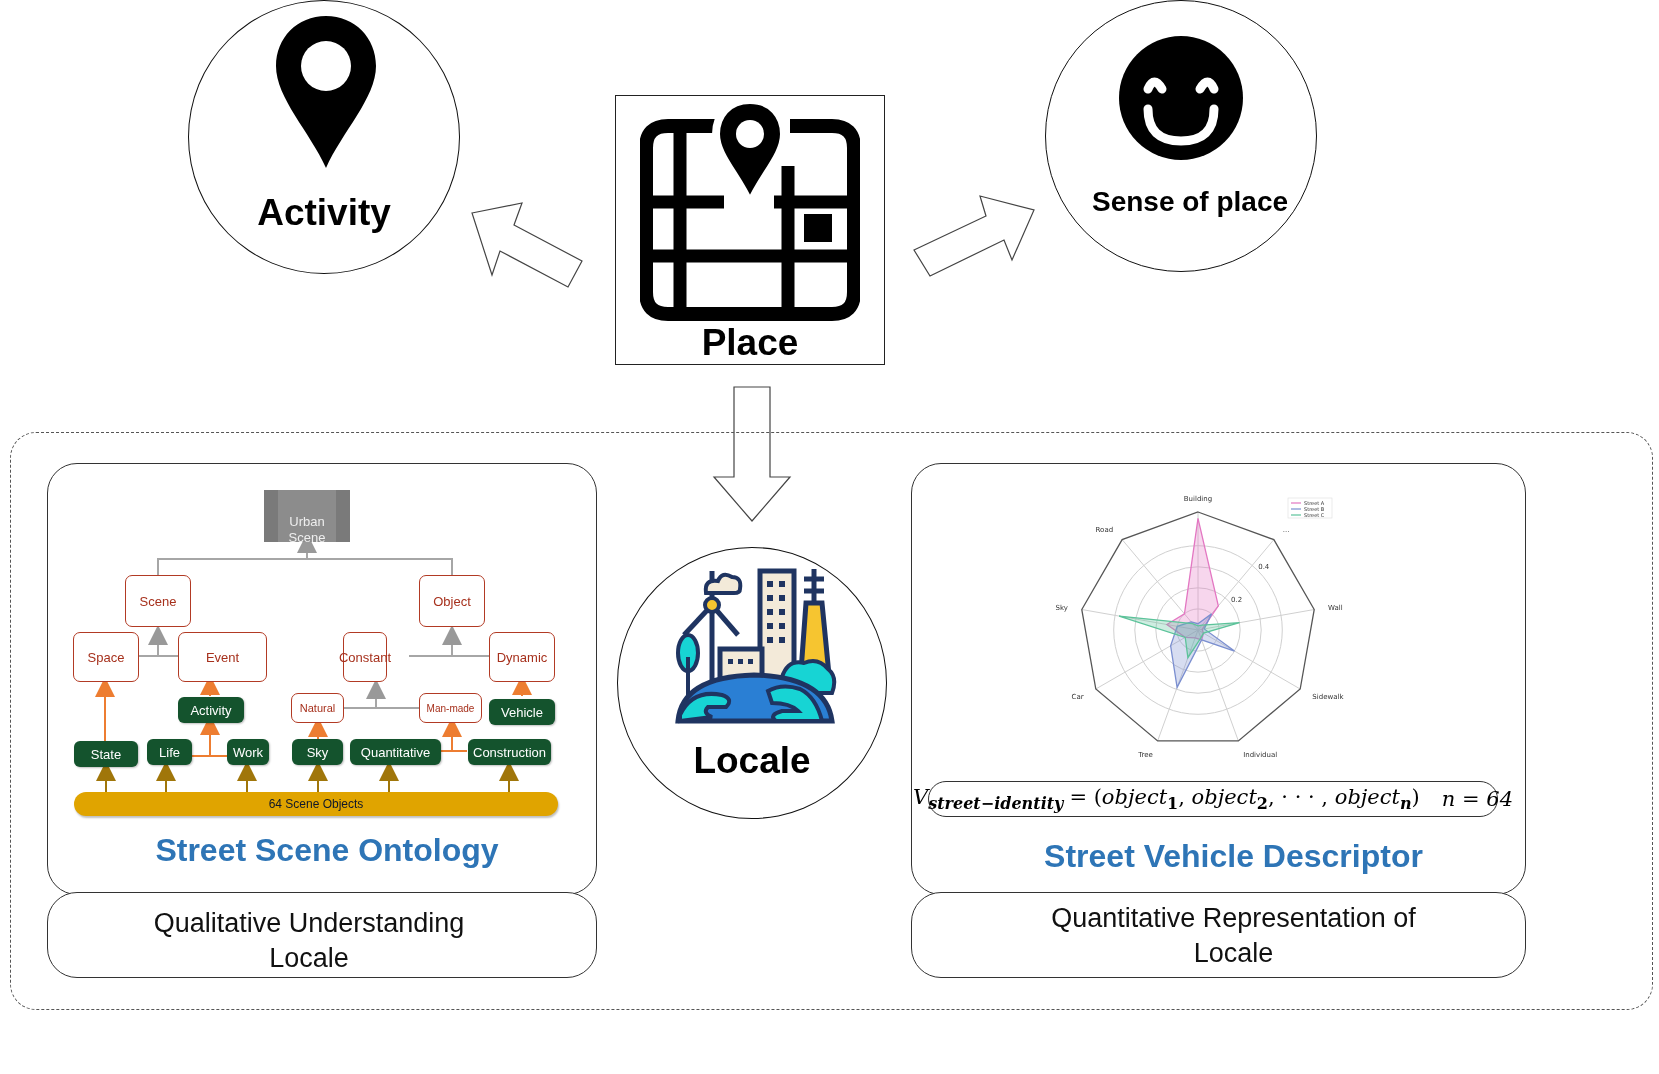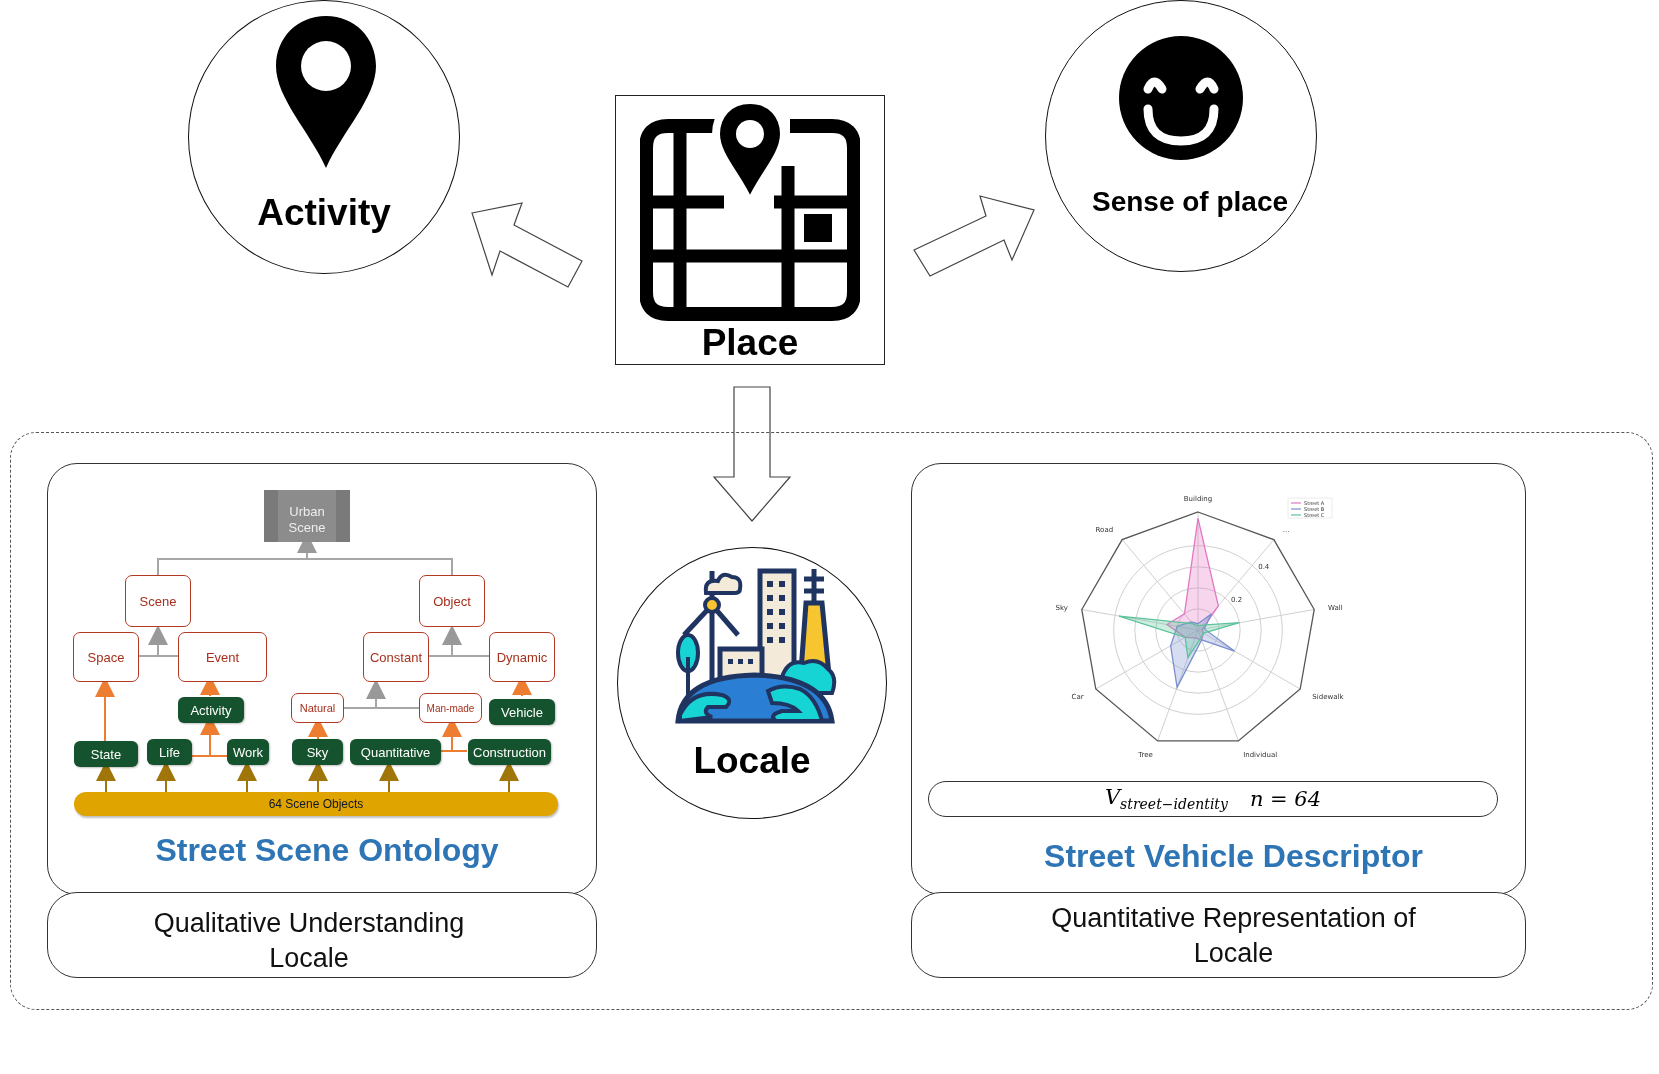--- a/index.html
+++ b/index.html
@@ -6,21 +6,21 @@
   body{width:1659px;height:1074px;position:relative;overflow:hidden;font-family:"Liberation Sans",sans-serif;color:#000;}
   .abs{position:absolute;}
   .circle{position:absolute;border:1.6px solid #111;border-radius:50%;background:#fff;box-sizing:border-box;}
   .big-label{position:absolute;font-weight:bold;text-align:center;white-space:nowrap;}
   .panel{position:absolute;border:1.3px solid #333;border-radius:30px;background:#fff;box-sizing:border-box;}
   .caption{position:absolute;text-align:center;font-size:27px;line-height:35px;color:#111;}
   .blue-title{position:absolute;text-align:center;font-weight:bold;color:#2e75b6;font-size:32px;white-space:nowrap;}
   .onto-box{position:absolute;border:1.4px solid #b23a24;border-radius:7px;background:#fff;box-sizing:border-box;color:#a6301c;font-size:13px;display:flex;align-items:center;justify-content:center;}
   .onto-fill{position:absolute;background:#14532d;border-radius:6px;color:#fff;font-size:13px;display:flex;align-items:center;justify-content:center;box-sizing:border-box;box-shadow:1px 1px 2px rgba(0,0,0,0.25);}
   .formula{position:absolute;border:1.3px solid #333;border-radius:18px;background:#fff;box-sizing:border-box;font-family:"DejaVu Serif",serif;font-style:italic;font-size:21px;display:flex;align-items:center;justify-content:center;white-space:nowrap;}
-  .formula sub{font-size:14px;}
+  .formula sub{font-size:16px;font-weight:bold;}
   svg text{font-family:"DejaVu Sans",sans-serif;}
 </style>
 </head>
 <body>
 
 <div class="circle" style="left:188px;top:0px;width:272px;height:274px;"></div>
 <svg class="abs" style="left:270px;top:12px;" width="112" height="160" viewBox="0 0 112 160">
   <path d="M56 4 C27 4 6 26 6 54 C6 86 40 120 56 156 C72 120 106 86 106 54 C106 26 85 4 56 4 Z" fill="#000"></path>
   <circle cx="56" cy="54" r="25" fill="#fff"></circle>
 </svg>
@@ -104,30 +104,30 @@
   <line x1="475" y1="233" x2="475" y2="222" stroke="#ed7d31" stroke-width="2" marker-end="url(#oa)"></line>
 
   <line x1="59" y1="330" x2="59" y2="308" stroke="#a0760a" stroke-width="2" marker-end="url(#ba)"></line>
   <line x1="119" y1="330" x2="119" y2="308" stroke="#a0760a" stroke-width="2" marker-end="url(#ba)"></line>
   <line x1="200" y1="330" x2="200" y2="308" stroke="#a0760a" stroke-width="2" marker-end="url(#ba)"></line>
   <line x1="271" y1="330" x2="271" y2="308" stroke="#a0760a" stroke-width="2" marker-end="url(#ba)"></line>
   <line x1="342" y1="330" x2="342" y2="308" stroke="#a0760a" stroke-width="2" marker-end="url(#ba)"></line>
   <line x1="462" y1="330" x2="462" y2="308" stroke="#a0760a" stroke-width="2" marker-end="url(#ba)"></line>
 </svg>
 
-<div class="abs" style="left:264px;top:490px;width:86px;height:52px;background:#8c8c8c;box-sizing:border-box;border-left:14px solid #7a7a7a;border-right:14px solid #7a7a7a;color:#eee;font-size:13px;line-height:16px;text-align:center;padding-top:14px;">
+<div class="abs" style="left:264px;top:490px;width:86px;height:52px;background:#8c8c8c;box-sizing:border-box;border-left:14px solid #7a7a7a;border-right:14px solid #7a7a7a;color:#eee;font-size:13px;line-height:16px;text-align:center;padding-top:24px;">
   <div>Urban</div>
   <div>Scene</div>
 </div>
 
 <div class="onto-box" style="left:125px;top:575px;width:66px;height:52px;">Scene</div>
 <div class="onto-box" style="left:419px;top:575px;width:66px;height:52px;">Object</div>
 <div class="onto-box" style="left:73px;top:632px;width:66px;height:50px;">Space</div>
 <div class="onto-box" style="left:178px;top:632px;width:89px;height:50px;">Event</div>
-<div class="onto-box" style="left:343px;top:632px;width:66px;height:50px;margin-left:20px;">Constant</div>
+<div class="onto-box" style="left:343px;top:632px;width:44px;height:50px;">Constant</div>
 <div class="onto-box" style="left:489px;top:632px;width:66px;height:50px;">Dynamic</div>
 <div class="onto-fill" style="left:178px;top:697px;width:66px;height:26px;">Activity</div>
 <div class="onto-box" style="left:291px;top:693px;width:53px;height:30px;font-size:11px;">Natural</div>
 <div class="onto-box" style="left:419px;top:693px;width:63px;height:30px;font-size:10px;">Man-made</div>
 <div class="onto-fill" style="left:489px;top:699px;width:66px;height:26px;">Vehicle</div>
 <div class="onto-fill" style="left:74px;top:741px;width:64px;height:26px;">State</div>
 <div class="onto-fill" style="left:147px;top:739px;width:45px;height:26px;">Life</div>
 <div class="onto-fill" style="left:227px;top:739px;width:42px;height:26px;">Work</div>
 <div class="onto-fill" style="left:292px;top:739px;width:51px;height:26px;">Sky</div>
 <div class="onto-fill" style="left:350px;top:739px;width:91px;height:26px;">Quantitative</div>
@@ -222,18 +222,19 @@
     <line x1="251" y1="23" x2="261" y2="23" stroke="#e377c2" stroke-width="1.2"></line>
     <text x="264" y="25" font-size="5" fill="#333">Street A</text>
     <line x1="251" y1="29" x2="261" y2="29" stroke="#7b8fd0" stroke-width="1.2"></line>
     <text x="264" y="31" font-size="5" fill="#333">Street B</text>
     <line x1="251" y1="35" x2="261" y2="35" stroke="#5cc39a" stroke-width="1.2"></line>
     <text x="264" y="37" font-size="5" fill="#333">Street C</text>
   </svg>
 
 <div class="formula" style="left:928px;top:781px;width:570px;height:36px;">
   <span><span>V</span><sub>street−identity</sub></span>
+  <span style="margin-left:6px;font-style:normal;">= (<i>object</i><sub>1</sub>, <i>object</i><sub>2</sub>, · · · , <i>object</i><sub><i>n</i></sub>)</span>
   <span style="margin-left:22px;">n = 64</span>
 </div>
 
 <div class="blue-title" style="left:911px;width:645px;top:838px;">Street Vehicle Descriptor</div>
 <div class="caption" style="left:911px;width:645px;top:901px;">Quantitative Representation of</div>
 <div class="caption" style="left:911px;width:645px;top:936px;">Locale</div>
 
 </body></html>

